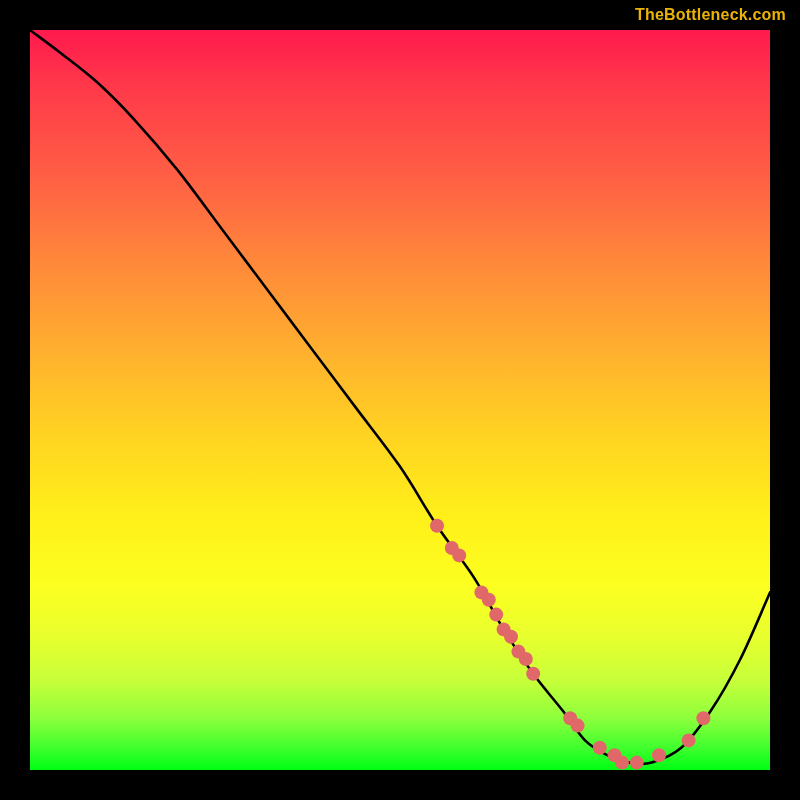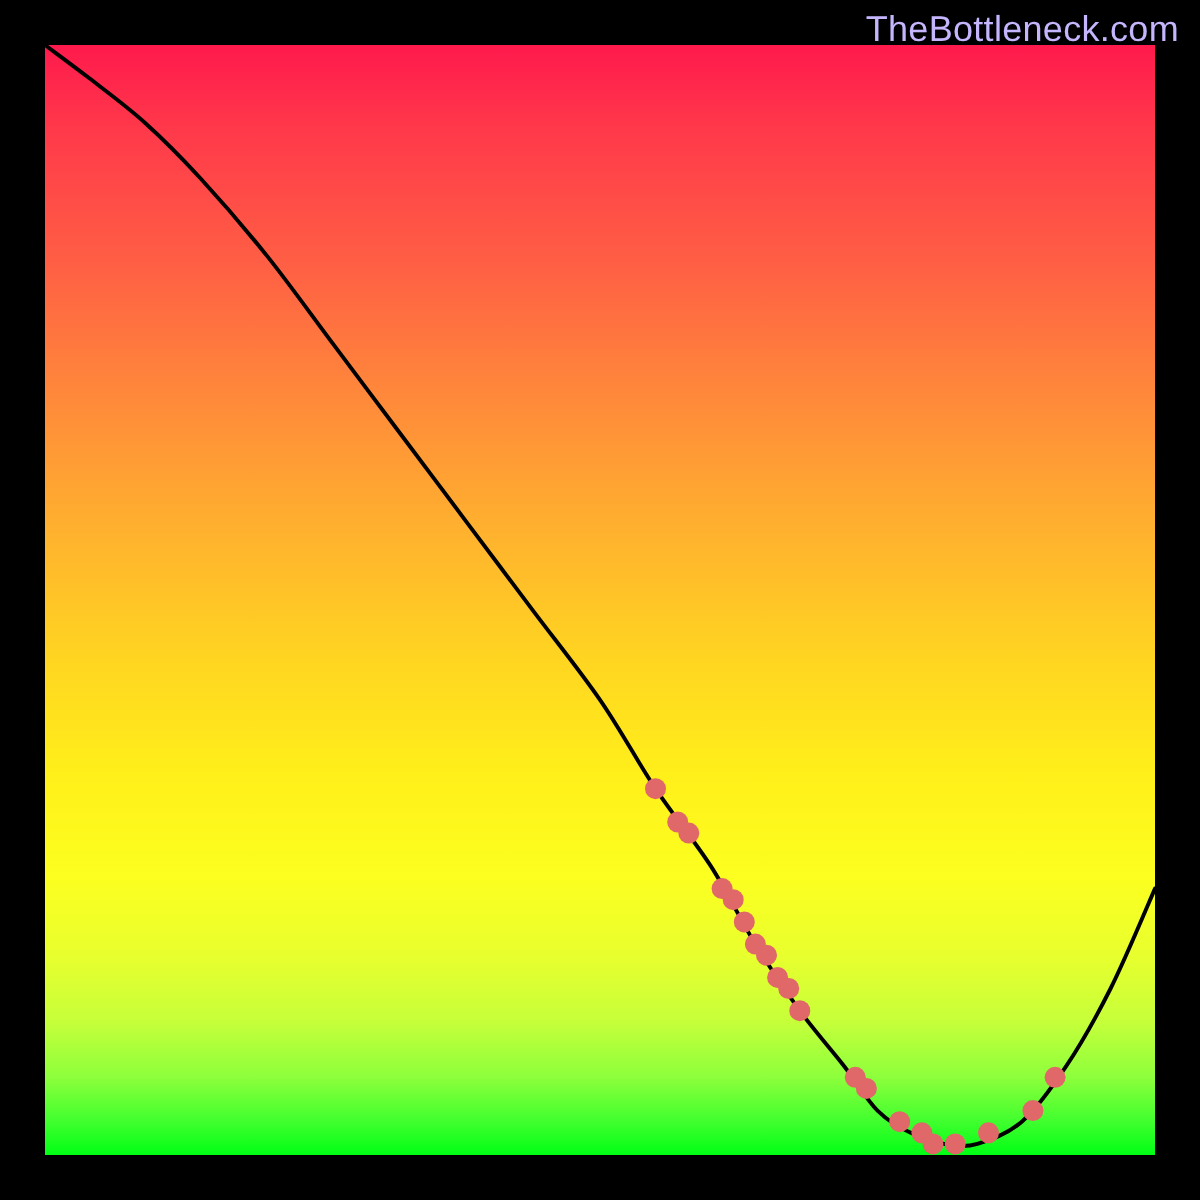--- a/index.html
+++ b/index.html
@@ -39,24 +39,24 @@
       #c6ff3a 88%,
       #8dff3c 93%,
       #40ff2e 97%,
       #00ff14 100%
     );
   }
   .watermark {
     position: absolute;
     top: 6px;
     right: 14px;
-    color: #c4b5fd;
-    font-size: 24px;
+    color: #eab308;
+    font-size: 16px;
     letter-spacing: 0.2px;
-    font-weight: 400;
+    font-weight: 700;
     user-select: none;
   }
   svg.curve {
     position: absolute;
     left: 30px;
     top: 30px;
     width: 740px;
     height: 740px;
     overflow: visible;
   }

